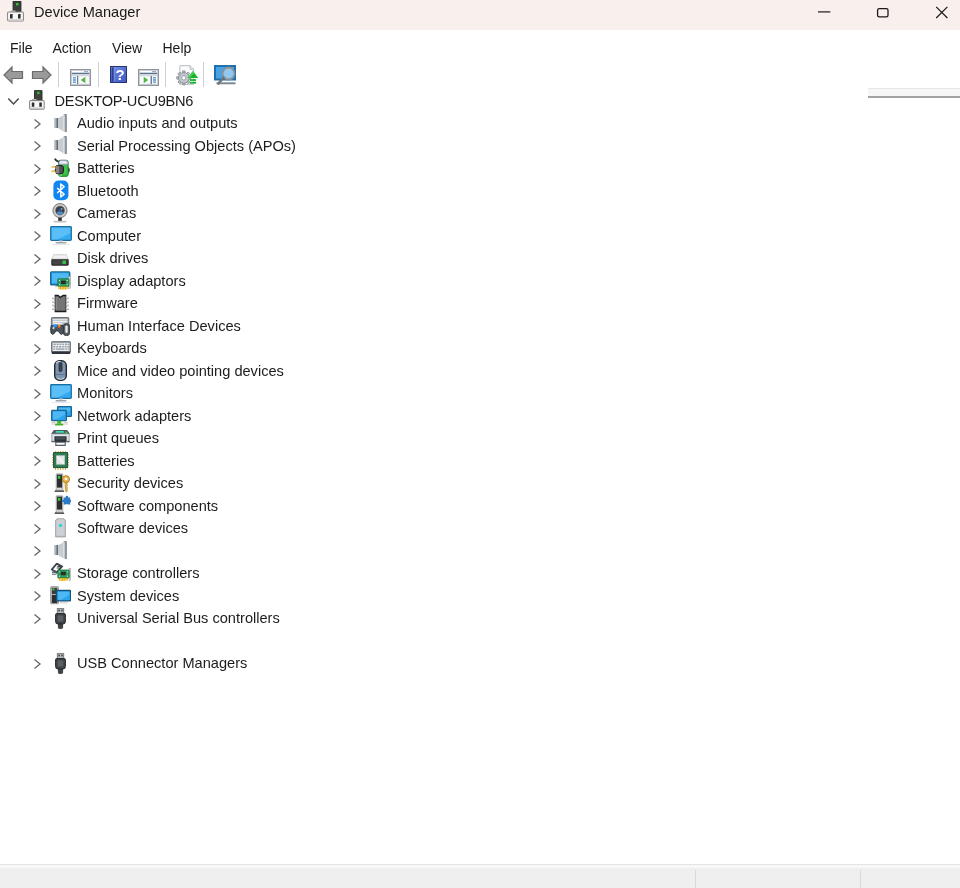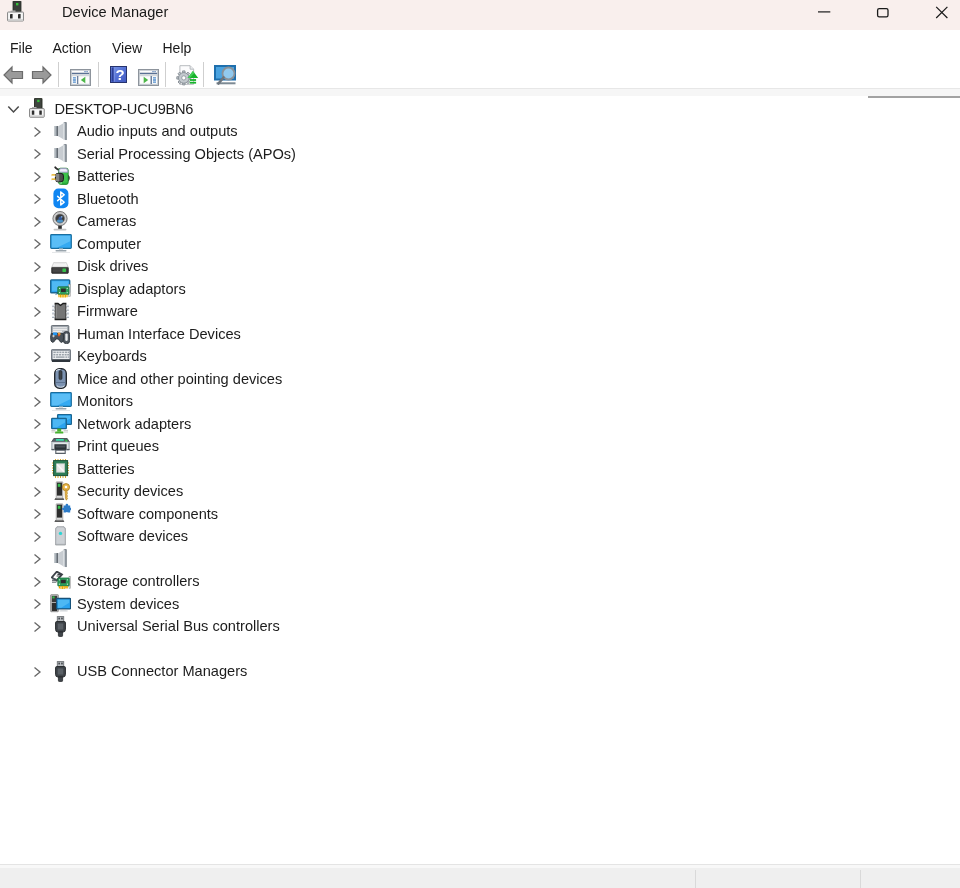--- a/index.html
+++ b/index.html
@@ -1,29 +1,29 @@
 <!DOCTYPE html>
 <html><head>
 <meta charset="utf-8">
 <style>
 * { margin:0; padding:0; box-sizing:border-box; }
 html,body { width:960px; height:888px; background:#fff; font-family:"Liberation Sans",sans-serif; overflow:hidden; }
 #win { position:relative; width:960px; height:888px; }
 #titlebar { position:absolute; left:0; top:0; width:960px; height:30px; background:#f9efed; }
-#title { position:absolute; left:34px; top:3.5px; font-size:14.6px; color:#191919;margin-left:28px; }
+#title { position:absolute; left:34px; top:3.5px; font-size:14.6px; color:#191919; }
 .cap { position:absolute; top:0; height:30px; width:58px; }
 #menubar { position:absolute; left:0; top:30px; width:960px; height:28px; background:#fff; }
 .mi { position:absolute; top:10px; font-size:14px; color:#1a1a1a; }
 #toolbar { position:absolute; left:0; top:58px; width:960px; height:30px; background:#fff; }
 .tsep { position:absolute; top:4px; height:25px; width:1px; background:#cfcfcf; }
 .ticon { position:absolute; top:5px; }
 #band1 { position:absolute; left:0; top:88px; width:960px; height:1px; background:#e7e7e7; }
 #band2 { position:absolute; left:0; top:89px; width:960px; height:7px; background:#f6f6f6; }
 #band3 { position:absolute; left:0; top:96px; width:960px; height:2px; background:#a2a2a2; }
-#tree { position:absolute; left:0; top:96px; width:868px; height:766px; background:#fff;text-align:right; }
+#tree { position:absolute; left:0; top:88px; width:868px; height:766px; background:#fff;text-align:right; }
 .row { position:absolute; left:0; width:960px; height:22.5px; }
 .chev { position:absolute; }
 .ticn { position:absolute; }
 .lbl { position:absolute; left:77px; top:50%; transform:translateY(-50%); font-size:14.6px; color:#1c1c1c; white-space:pre; }
 #sline { position:absolute; left:0; top:864px; width:960px; height:1px; background:#e4e4e4; }
 #sband { position:absolute; left:0; top:865px; width:960px; height:3px; background:#f8f8f8; }
 #status { position:absolute; left:0; top:868px; width:960px; height:20px; background:#efefef; }
 .ssep { position:absolute; top:2px; height:18px; width:1px; background:#d9d9d9; }
 </style>
 </head>
@@ -343,21 +343,21 @@
         <svg class="chev" style="left:33px;top:6px" width="9" height="12" viewBox="0 0 9 12">
           <path d="M1.5 1.4 L7 6 L1.5 10.6" fill="none" stroke="#686868" stroke-width="1.35"></path>
         </svg>
         <svg class="ticn" style="left:54px;top:1.0px" width="13" height="21" viewBox="0 0 13 21">
 <rect x="0.7" y="0.8" width="11.6" height="19.4" rx="4.6" fill="#7c93b2" stroke="#23282e" stroke-width="1.4"></rect>
 <path d="M2 3 a5 5 0 0 1 4.5 -1.6" stroke="#d9e2ea" stroke-width="1" fill="none"></path>
 <rect x="5" y="2.6" width="3" height="9" rx="1.4" fill="#3c4248" stroke="#23282e" stroke-width="0.7"></rect>
 <path d="M2 14.5 h9.4" stroke="#5a6f8c" stroke-width="0.9"></path>
 <path d="M3 17.8 a5.5 5.5 0 0 0 7.4 0" stroke="#d9e2ea" stroke-width="1" fill="none"></path>
 </svg>
-        <span class="lbl">Mice and other pointing devices</span>
+        <span class="lbl">Mice and video pointing devices</span>
       </div>
 <div class="row" style="top:293.75px">
         <svg class="chev" style="left:33px;top:6px" width="9" height="12" viewBox="0 0 9 12">
           <path d="M1.5 1.4 L7 6 L1.5 10.6" fill="none" stroke="#686868" stroke-width="1.35"></path>
         </svg>
         <svg class="ticn" style="left:50px;top:2.0px" width="22" height="19" viewBox="0 0 22 19">
 <rect x="0.7" y="0.7" width="20.6" height="13.6" rx="0.8" fill="#35aaf2" stroke="#1a6e9e" stroke-width="1.2"></rect>
 <path d="M1.8 1.8 h18.4 v5.4 l-12.9 6.3 H1.8 Z" fill="#65c3f6" opacity="0.8"></path>
 <rect x="9" y="14.5" width="4" height="1.6" fill="#d5d9dc"></rect>
 <rect x="5.5" y="16.1" width="11" height="1.3" rx="0.6" fill="#9aa5ad"></rect>

